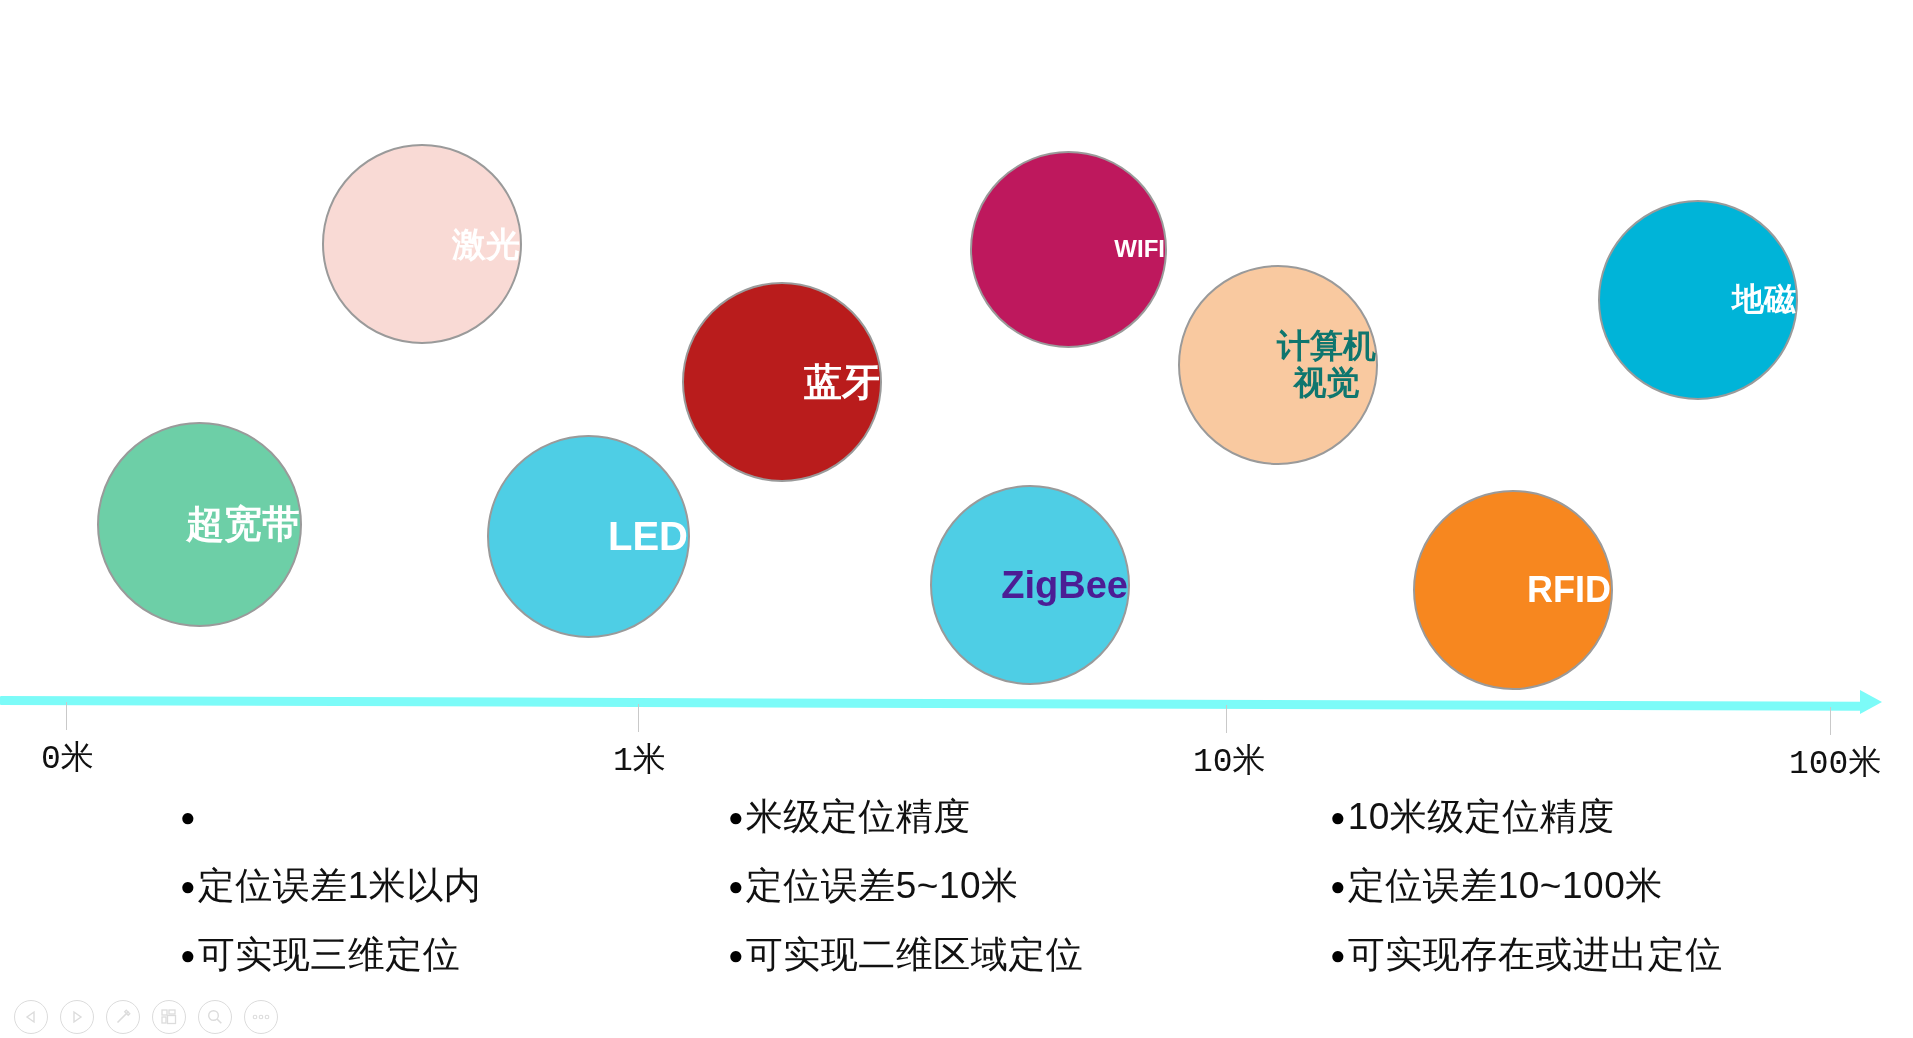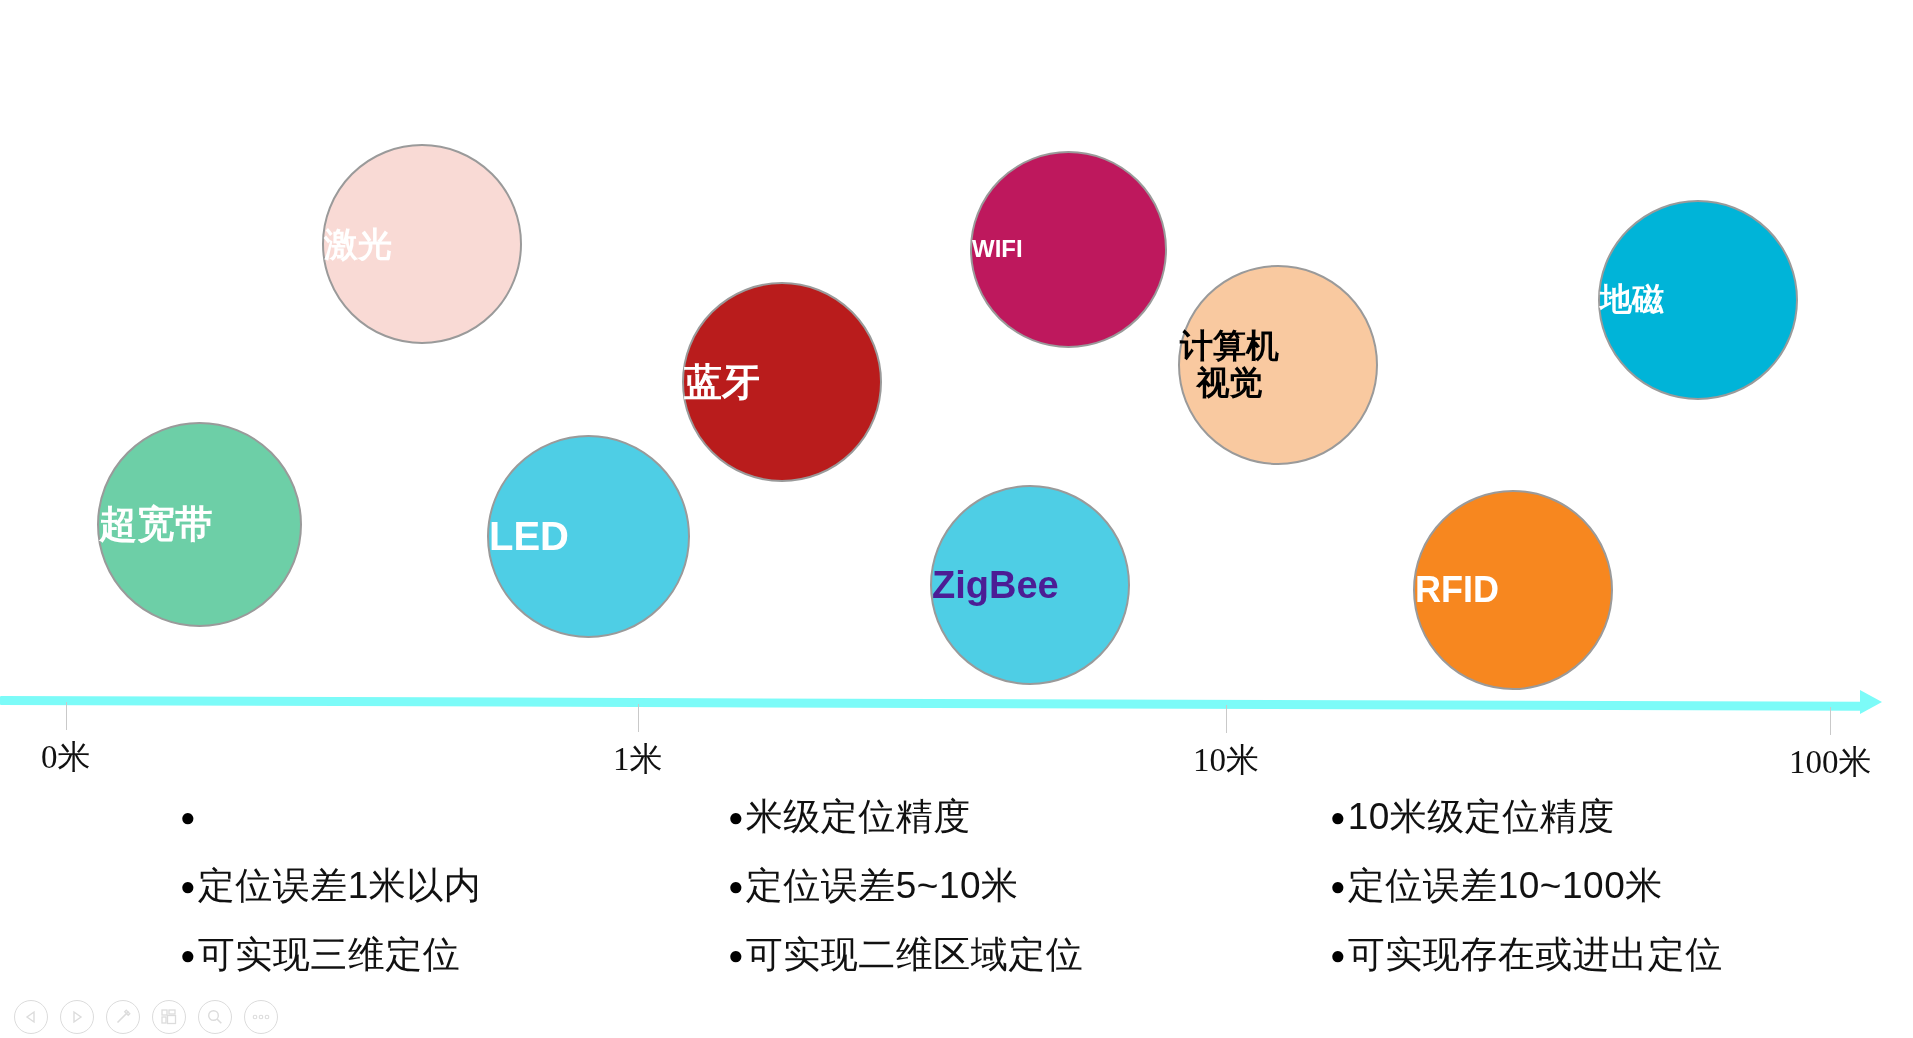--- a/index.html
+++ b/index.html
@@ -13,21 +13,21 @@
   #stage{position:absolute;left:0;top:0;width:1913px;height:1038px;}
 
   
   .bubble{
     position:absolute;
     border-radius:50%;
     border:2px solid #9a9a9a;
     box-sizing:border-box;
     display:flex;
     align-items:center;
-    justify-content:flex-start;
+    justify-content:flex-end;
     color:#ffffff;
     font-weight:bold;
     text-align:center;
     line-height:1.12;
     user-select:none;
   }
   .bubble .lbl{display:block;}
 
   
   .axis-line{
@@ -46,21 +46,21 @@
   .tick{
     position:absolute;
     width:1px;
     background:#c9c9c9;
   }
   .tick-label{
     position:absolute;
     font-size:33px;
     color:#111111;
     white-space:nowrap;
-    font-family:Liberation Serif, serif;
+    font-family:Liberation Mono, monospace;
   }
 
   
   .col{position:absolute;}
   .bullet-row{
     display:flex;
     align-items:flex-start;
     margin-bottom:25px;
     white-space:nowrap;
   }
@@ -112,21 +112,21 @@
       </div>
       <div class="bubble" style="left: 682px; top: 282px; width: 200px; height: 200px; background: #b91c1c; border-color: rgb(154, 154, 154); color: rgb(255, 255, 255); font-size: 38px;">
         <span class="lbl">蓝牙</span>
       </div>
       <div class="bubble" style="left: 930px; top: 485px; width: 200px; height: 200px; background: rgb(78, 206, 229); border-color: rgb(154, 154, 154); color: #4c1d95; font-size: 38px;">
         <span class="lbl">ZigBee</span>
       </div>
       <div class="bubble" style="left: 970px; top: 151px; width: 197px; height: 197px; background: #be185d; border-color: rgb(154, 154, 154); color: rgb(255, 255, 255); font-size: 24px;">
         <span class="lbl">WIFI</span>
       </div>
-      <div class="bubble" style="left: 1178px; top: 265px; width: 200px; height: 200px; background: rgb(249, 201, 160); border-color: rgb(154, 154, 154); color: #000000; font-size: 33px;">
+      <div class="bubble" style="left: 1178px; top: 265px; width: 200px; height: 200px; background: rgb(249, 201, 160); border-color: rgb(154, 154, 154); color: #0f766e; font-size: 33px;">
         <span class="lbl">计算机<br>视觉</span>
       </div>
       <div class="bubble" style="left: 1413px; top: 490px; width: 200px; height: 200px; background: rgb(247, 135, 31); border-color: rgb(154, 154, 154); color: rgb(255, 255, 255); font-size: 36px;">
         <span class="lbl">RFID</span>
       </div>
       <div class="bubble" style="left: 1598px; top: 200px; width: 200px; height: 200px; background: rgb(0, 180, 216); border-color: rgb(154, 154, 154); color: rgb(255, 255, 255); font-size: 32px;">
         <span class="lbl">地磁</span>
       </div>
     </div>
 

